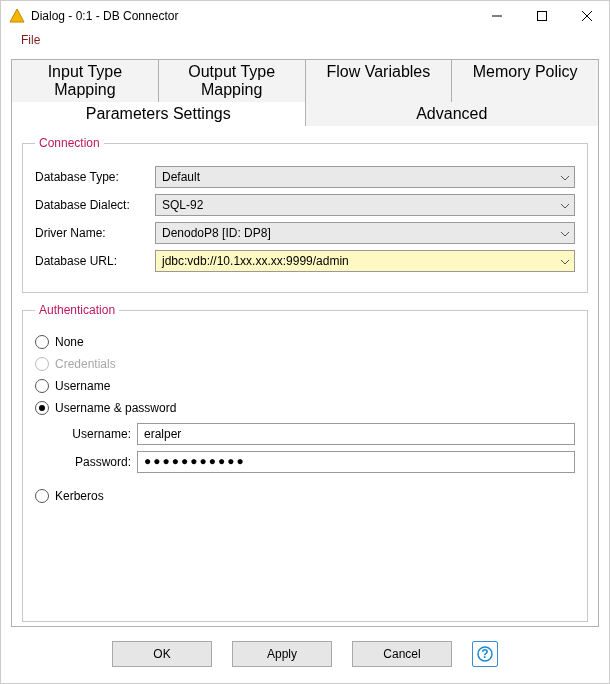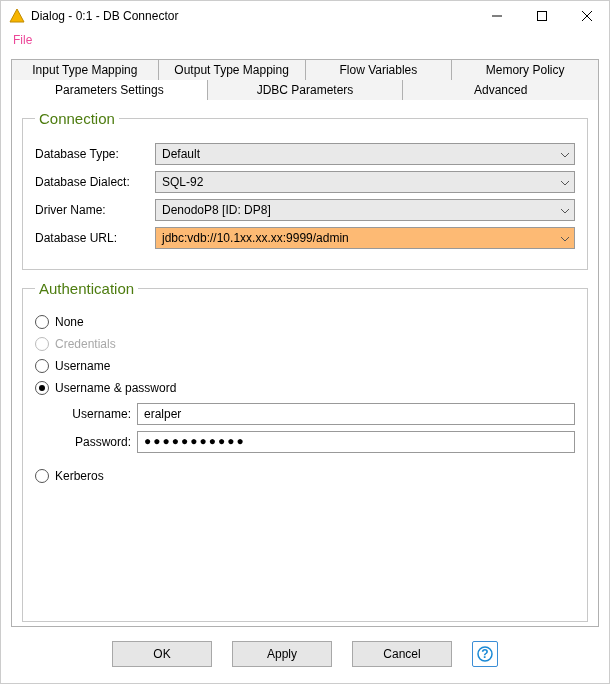--- a/index.html
+++ b/index.html
@@ -4,36 +4,36 @@
 <style>
   * { box-sizing: border-box; font-family: "Segoe UI", Tahoma, sans-serif; font-size: 12px; }
   html, body { margin: 0; padding: 0; background: #fff; }
   .window { width: 610px; height: 684px; border: 1px solid #cccccc; background: #ffffff; position: relative; display: flex; flex-direction: column; }
   .titlebar { height: 30px; display: flex; align-items: center; padding: 0 0 0 8px; background: #fff; }
   .titlebar .app-icon { width: 16px; height: 16px; margin-right: 6px; }
   .titlebar .title { flex: 1; color: #000; }
   .win-controls { display: flex; height: 100%; }
   .win-btn { width: 45px; height: 30px; display: flex; align-items: center; justify-content: center; }
   .win-btn svg { stroke: #000; }
-  .menubar { padding: 2px 8px 4px 8px; font-size: 12px; color: #ec4899; }
+  .menubar { padding: 2px 8px 4px 16px; font-size: 12px; color: #7f1d1d; }
   .menubar span { padding: 2px 4px; }
   .content { flex: 1; padding: 8px 10px 0 10px; display: flex; flex-direction: column; }
   .tabs-row { display: flex; }
-  .tabs-row .tab { flex: 1; text-align: center; padding: 3px 12px; border: 1px solid #b0b0b0; border-bottom: none; background: #f3f3f3; font-size: 12px; cursor: default; }
+  .tabs-row .tab { flex: 1; text-align: center; padding: 3px 12px; border: 1px solid #b0b0b0; border-bottom: none; background: #f3f3f3; font-size: 16px; cursor: default; }
   .tabs-row .tab + .tab { border-left: none; }
   .tabs-row.row2 .tab { border-top: none; }
   .tabs-row .tab.active { background: #ffffff; font-weight: normal; position: relative; }
   .tab-body { border: 1px solid #b0b0b0; border-top: none; flex: 1; padding: 10px 10px 4px 10px; background: #fff; display: flex; flex-direction: column; gap: 10px; overflow: hidden; }
   fieldset { border: 1px solid #c8c8c8; padding: 10px 12px 14px 12px; margin: 0; }
-  legend { padding: 0 4px; font-size: 15px; color: #4d7c0f; }
+  legend { padding: 0 4px; font-size: 12px; color: #be185d; }
   .form-row { display: flex; align-items: center; margin: 6px 0; }
   .form-row label.lab { width: 120px; color: #000; }
   .select, .combo, .textin { flex: 1; height: 22px; border: 1px solid #999; background: #e9e9e9; display: flex; align-items: center; padding: 0 6px; position: relative; }
   .select .caret, .combo .caret { position: absolute; right: 4px; top: 50%; transform: translateY(-50%); }
-  .combo.white { background: #fdba74; }
+  .combo.white { background: #fef9c3; }
   .textin { background: #fff; }
   .radio-row { display: flex; align-items: center; margin: 8px 0; gap: 6px; }
   .radio { width: 14px; height: 14px; border: 1px solid #555; border-radius: 50%; display: inline-flex; align-items: center; justify-content: center; background: #fff; }
   .radio.checked::after { content: ""; width: 6px; height: 6px; border-radius: 50%; background: #000; }
   .radio.disabled { border-color: #bbb; }
   .radio-label { color: #000; }
   .radio-label.disabled { color: #a8a8a8; }
   .cred-sub { margin-left: 24px; }
   .cred-sub .form-row label.lab { width: 78px; text-align: right; padding-right: 6px; }
   .buttons { display: flex; justify-content: center; gap: 20px; padding: 14px 0 16px 0; align-items: center; }
@@ -81,21 +81,20 @@
 
     <div class="tabs-row">
       <div class="tab">Input Type Mapping</div>
       <div class="tab">Output Type Mapping</div>
       <div class="tab">Flow Variables</div>
       <div class="tab">Memory Policy</div>
     </div>
 
     <div class="tabs-row row2">
       <div class="tab active">Parameters Settings</div>
-      <div class="tab">JDBC Parameters</div>
       <div class="tab">Advanced</div>
     </div>
 
     <div class="tab-body">
 
       <fieldset>
         <legend>Connection</legend>
 
         <div class="form-row">
           <label class="lab">Database Type:</label>

